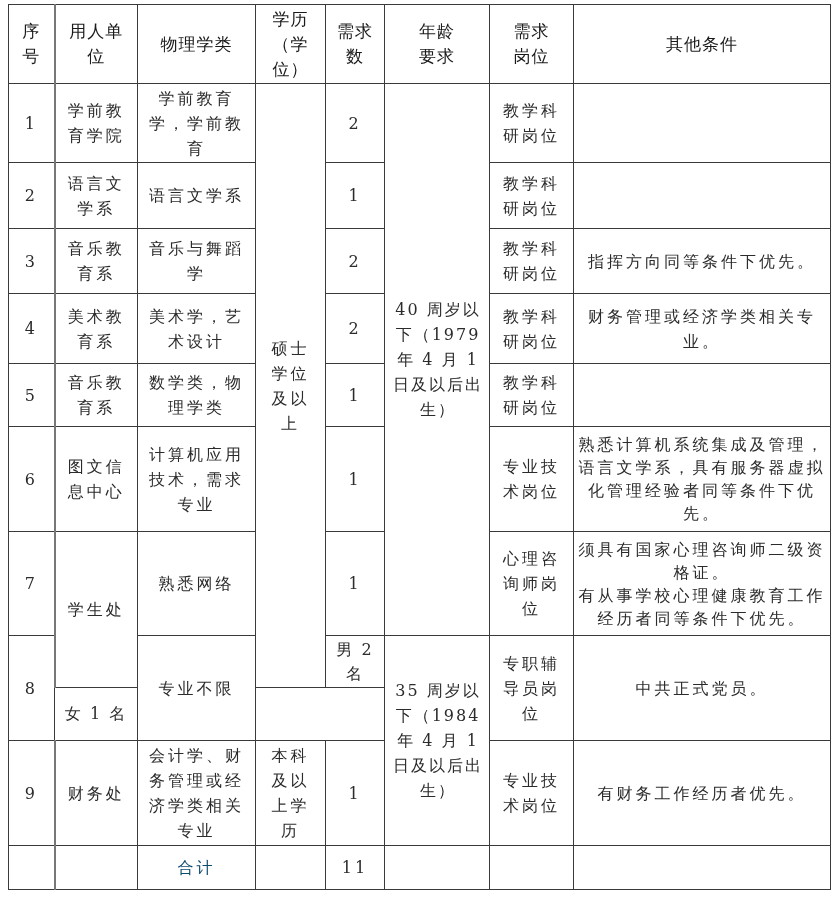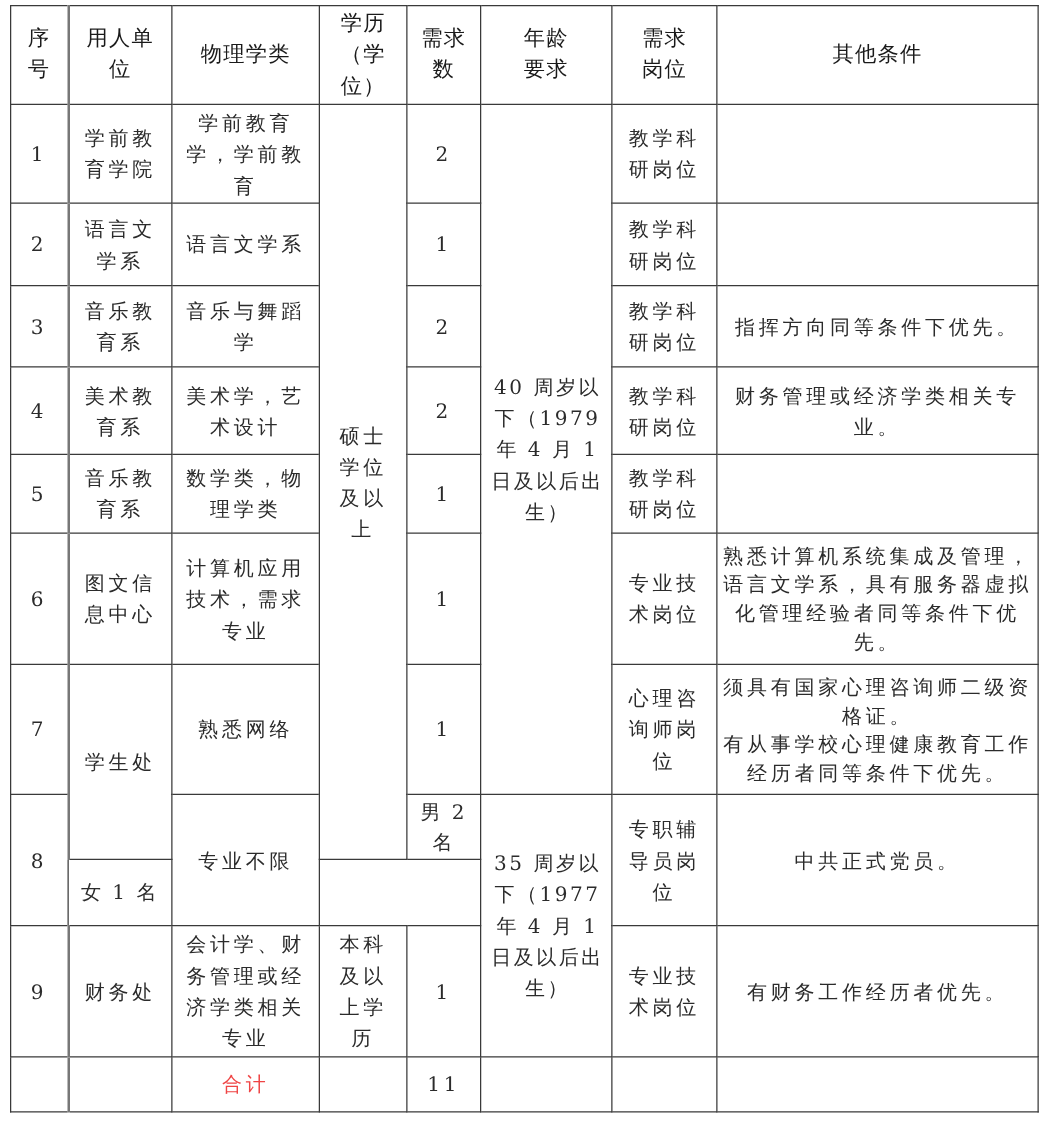--- a/index.html
+++ b/index.html
@@ -20,21 +20,21 @@
     font-weight: normal;
     letter-spacing: 3px;
     word-break: break-all;
   }
   table.recruit th {
     font-family: "DejaVu Sans", "Liberation Sans", sans-serif;
     font-size: 17px; color: #1a1a1a; letter-spacing: 1px; line-height: 25px;
   }
   td.left { text-align: left; padding-left: 8px; }
   td.num { letter-spacing: 0; font-size: 17px; }
-  td.total-label { font-family: "DejaVu Sans", "Liberation Sans", sans-serif; font-size: 17px; color:#ef4444; letter-spacing: 2px; }
+  td.total-label { font-family: "DejaVu Sans", "Liberation Sans", sans-serif; font-size: 17px; color:#0c4a6e; letter-spacing: 2px; }
   .col-left-border { border-left: 2px solid #777 !important; }
   .line { display: block; }
 </style>
 </head>
 <body>
 
 <table class="recruit">
   <colgroup>
     <col style="width:46px">
       <col style="width:83px">
@@ -135,21 +135,21 @@
       <td>心理咨询师岗位</td>
       <td class="left" style="line-height:23px">
         <span class="line">须具有国家心理咨询师二级资格证。</span>
         <span class="line">有从事学校心理健康教育工作经历者同等条件下优先。</span>
       </td>
     </tr>
     <tr style="height:52px">
       <td rowspan="2" class="num">8</td>
       <td rowspan="2">专业不限</td>
       <td style="letter-spacing:2px;line-height:24px">男 2 名</td>
-      <td rowspan="3" class="left" style="letter-spacing:2px;padding-left:8px;padding-right:6px">35 周岁以下（1977 年 4 月 1 日及以后出生）</td>
+      <td rowspan="3" class="left" style="letter-spacing:2px;padding-left:8px;padding-right:6px">35 周岁以下（1984 年 4 月 1 日及以后出生）</td>
       <td rowspan="2">专职辅导员岗位</td>
       <td rowspan="2" class="left">中共正式党员。</td>
     </tr>
     <tr style="height:53px">
       <td style="letter-spacing:2px;line-height:24px">女 1 名</td>
     </tr>
     <tr style="height:105px">
       <td class="num">9</td>
       <td class="col-left-border">财务处</td>
       <td>会计学、财务管理或经济学类相关专业</td>

